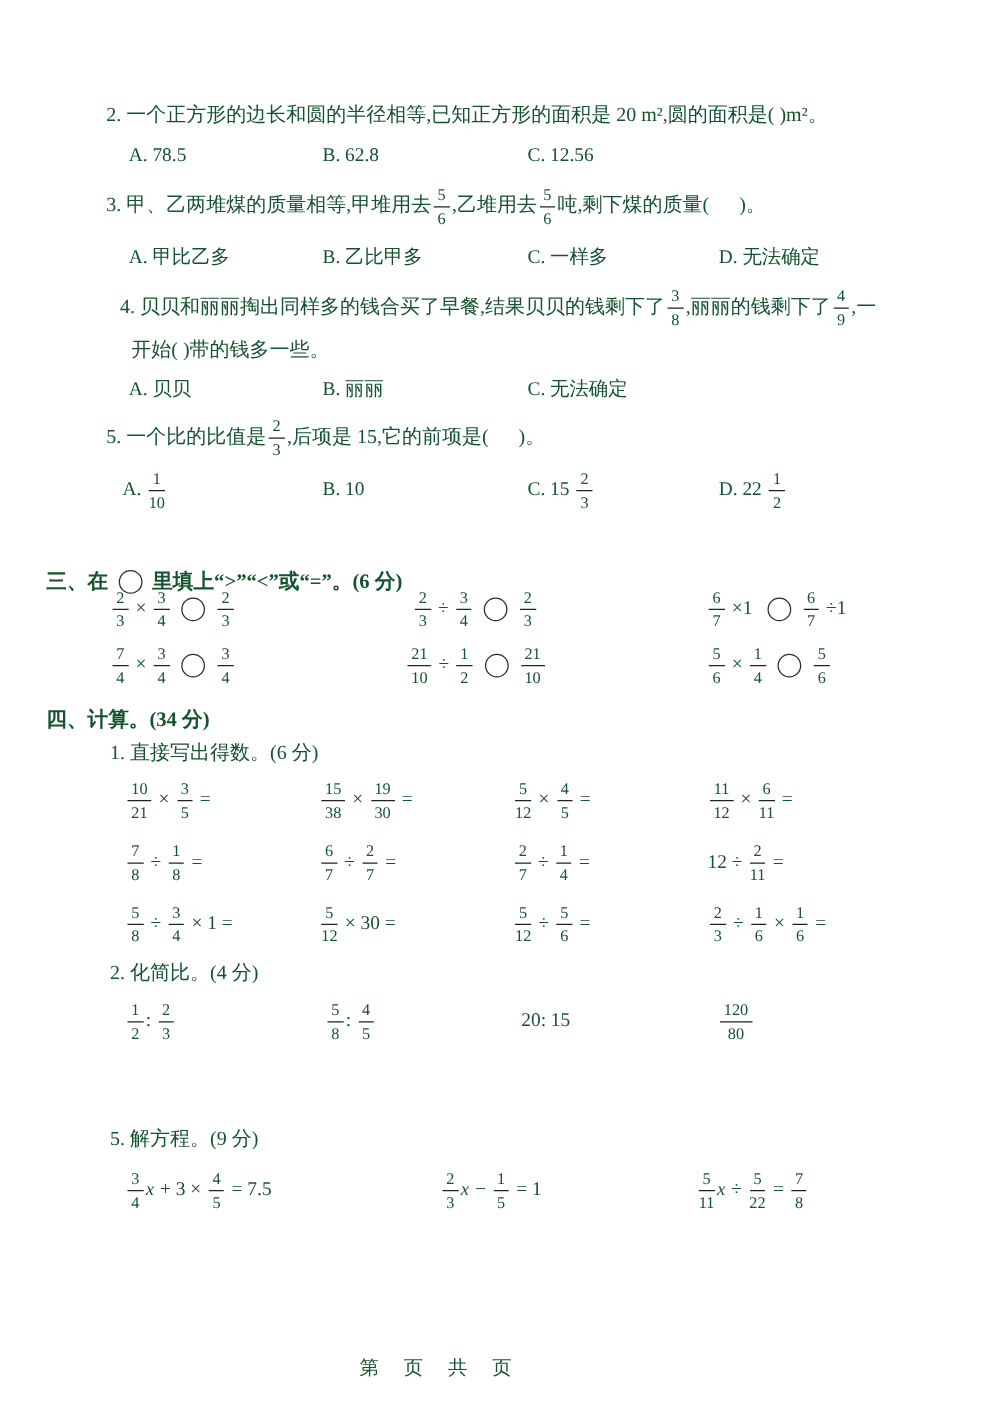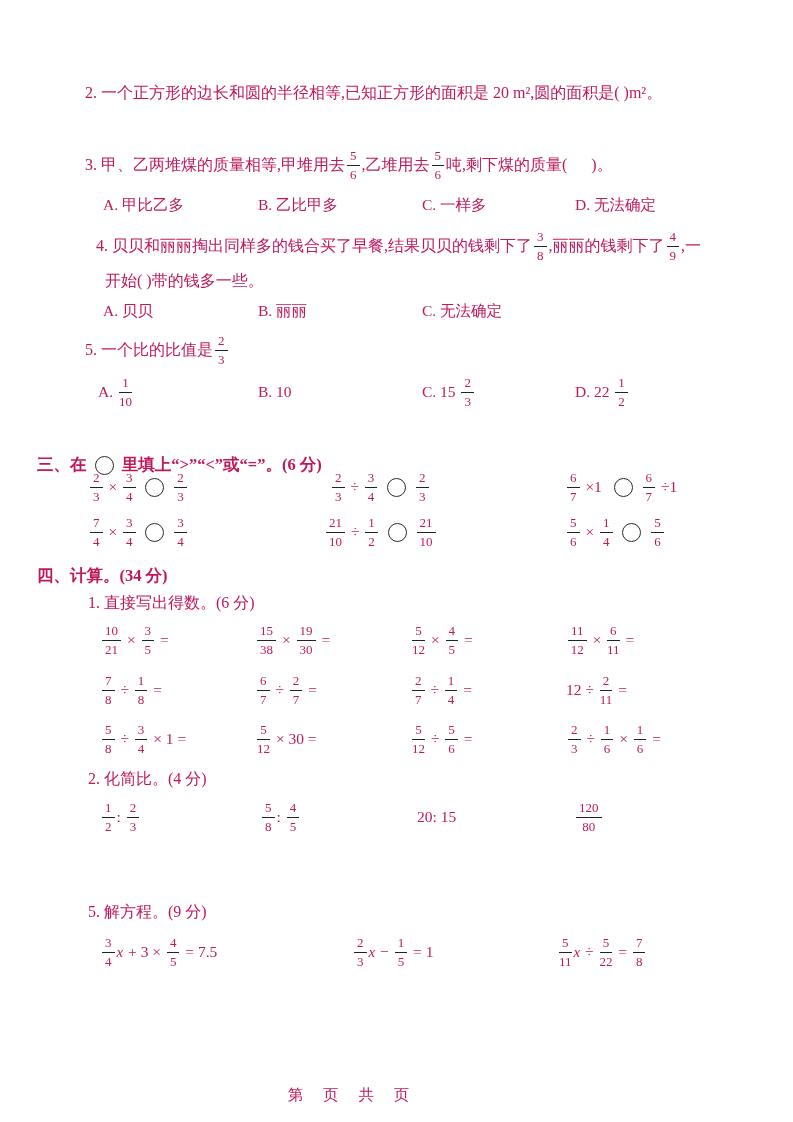--- a/index.html
+++ b/index.html
@@ -1,19 +1,19 @@
 <!DOCTYPE html>
 <html><head>
 <meta charset="utf-8">
 <style>
   html,body { margin:0; padding:0; background:#ffffff; }
   .page {
     position:relative; width:793px; height:1122px; background:#ffffff;
     font-family:"Liberation Serif","DejaVu Serif",serif;
-    color:#be185d; overflow:hidden;
+    color:#14532d; overflow:hidden;
   }
   .line {
     position:absolute; display:flex; align-items:center;
     font-size:16px; line-height:1.2;
   }
   .line.bold { font-weight:bold; font-size:16.5px; }
   .line.center { left:0; width:700px; justify-content:center;
     font-size:15.5px; letter-spacing:3px; word-spacing:10px; }
   .row { position:absolute; left:0; width:793px; }
   .mitem {
@@ -32,20 +32,25 @@
     width:17px; height:17px; border:1.4px solid #2a2a2a; border-radius:50%;
     margin:0 4px; flex:none; background:#fff;
   }
   .var { font-style:italic; font-size:15px; padding-right:1px; }
 </style>
 </head>
 <body>
 
 <div class="page">
     <div class="line" style="top: 80px; height: 26px; left: 85px;">2. 一个正方形的边长和圆的半径相等,已知正方形的面积是 20 m²,圆的面积是(      )m²。</div>
+    <div class="row" style="top: 112px; height: 26px;">
+      <span class="mitem" style="left: 103px;">A. 78.5</span>
+      <span class="mitem" style="left: 258px;">B. 62.8</span>
+      <span class="mitem" style="left: 422px;">C. 12.56</span>
+    </div>
     <div class="line" style="top: 143px; height: 44px; left: 85px;">
       <span class="txt">3. 甲、乙两堆煤的质量相等,甲堆用去</span>
       <span class="frac">
         <span class="num">5</span>
         <span class="den">6</span>
       </span>
       <span class="txt">,乙堆用去</span>
       <span class="frac">
         <span class="num">5</span>
         <span class="den">6</span>
@@ -76,20 +81,21 @@
       <span class="mitem" style="left: 103px;">A. 贝贝</span>
       <span class="mitem" style="left: 258px;">B. 丽丽</span>
       <span class="mitem" style="left: 422px;">C. 无法确定</span>
     </div>
     <div class="line" style="top: 328px; height: 44px; left: 85px;">
       <span class="txt">5. 一个比的比值是</span>
       <span class="frac">
         <span class="num">2</span>
         <span class="den">3</span>
       </span>
+      <span class="txt">,后项是 15,它的前项是(      )。</span>
     </div>
     <div class="row" style="top: 370px; height: 44px;">
       <span class="mitem" style="left: 98px;">
         <span class="txt">A. </span>
         <span class="frac">
           <span class="num">1</span>
           <span class="den">10</span>
         </span>
       </span>
       <span class="mitem" style="left: 258px;">B. 10</span>

